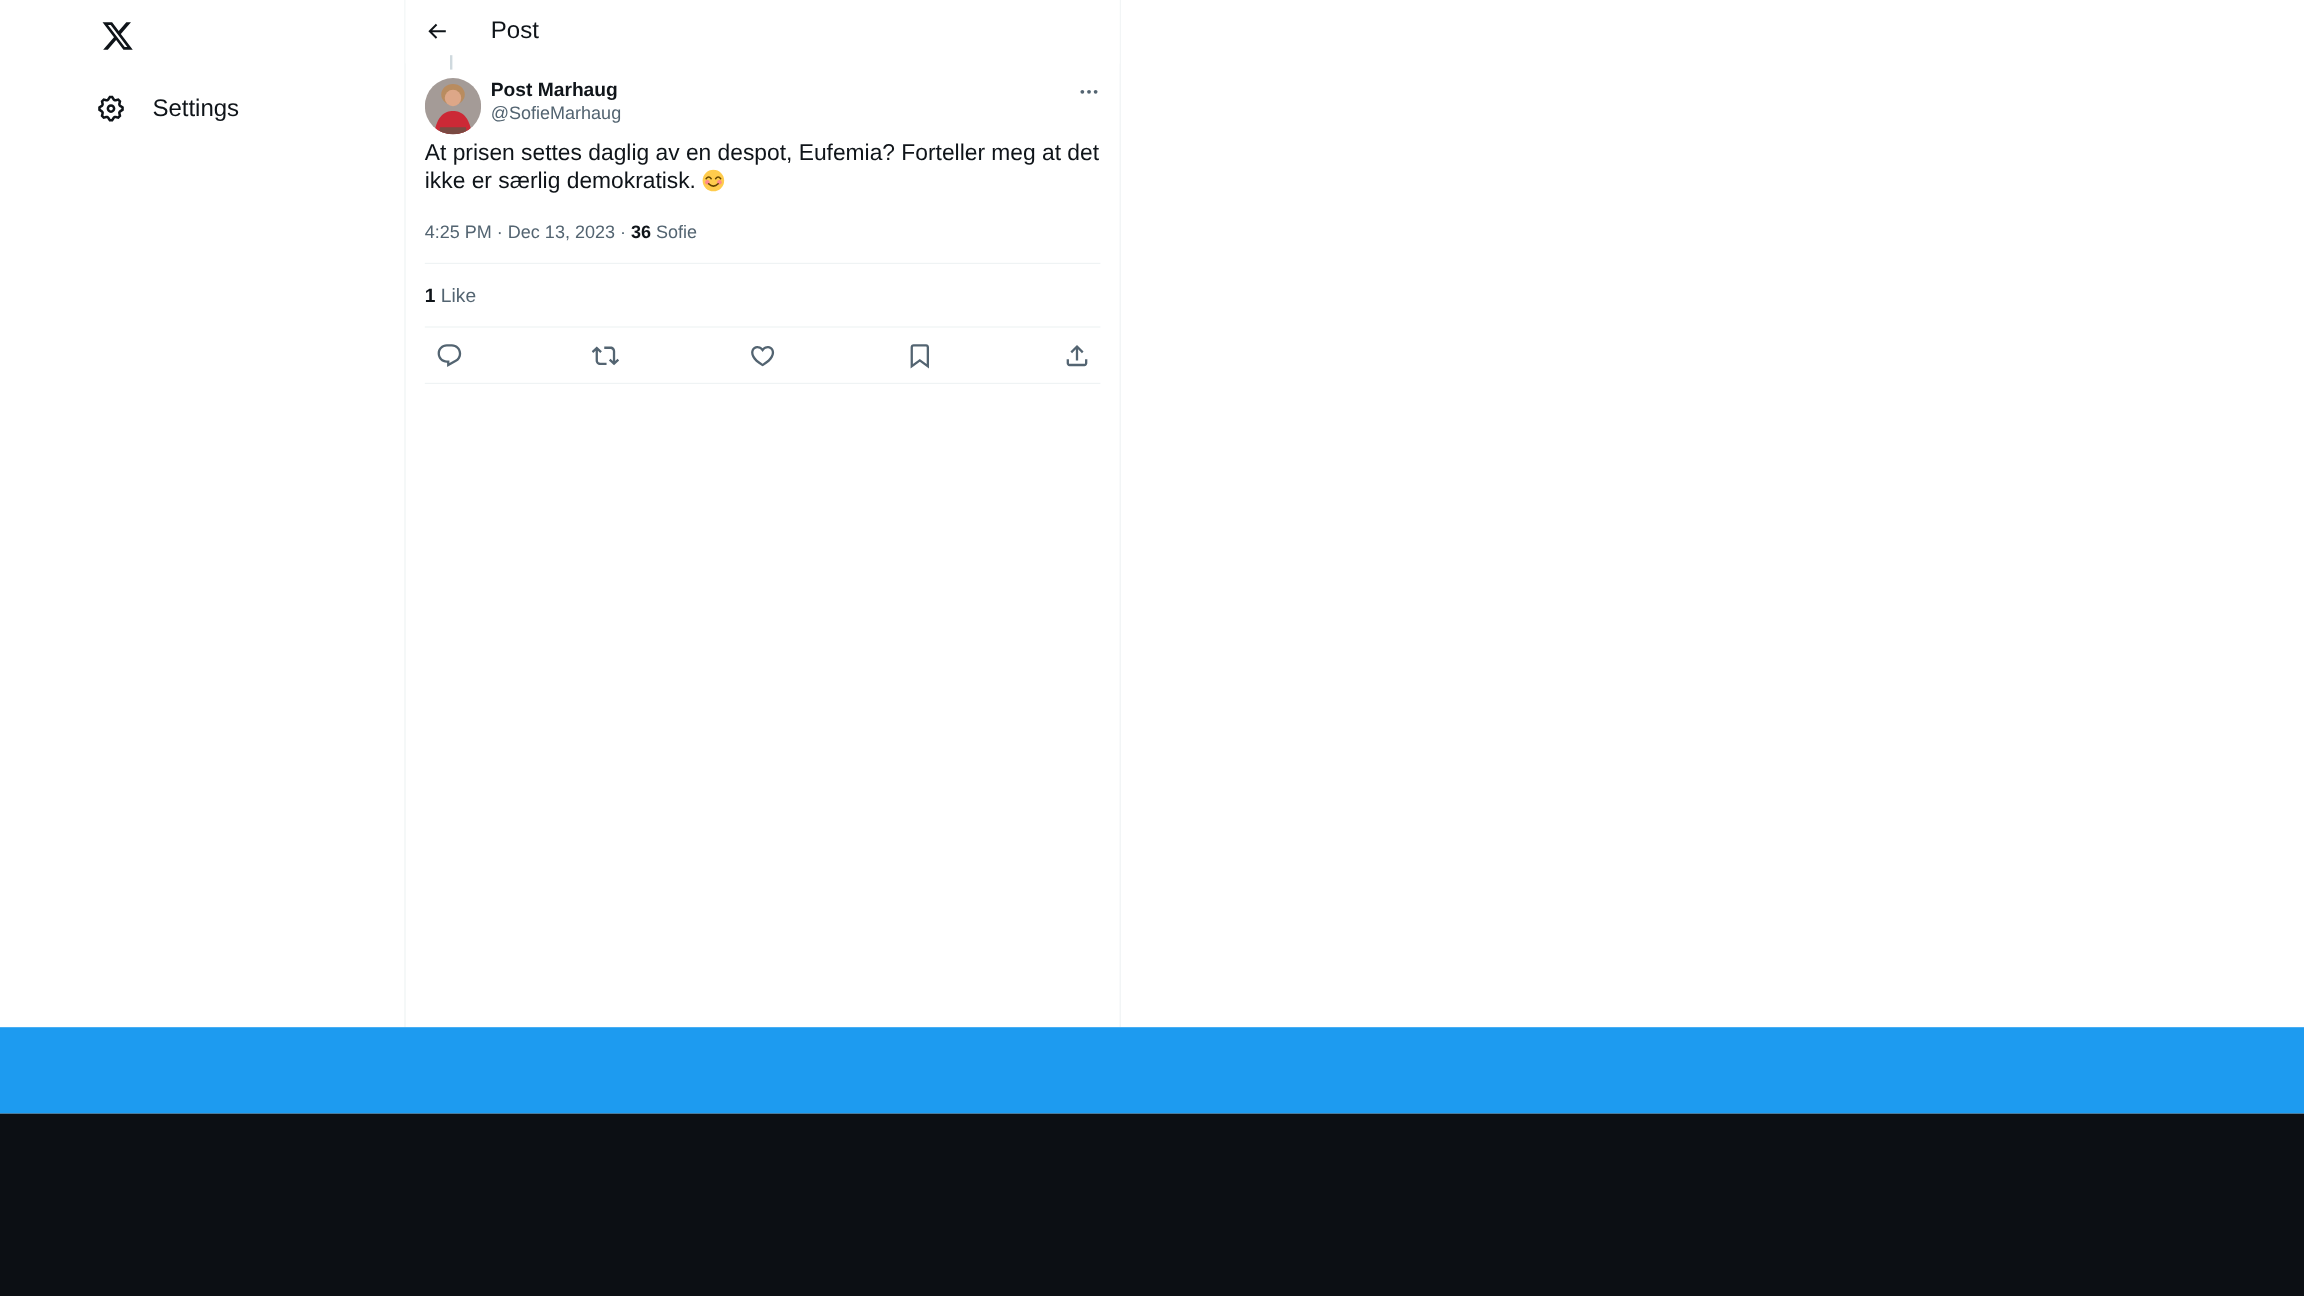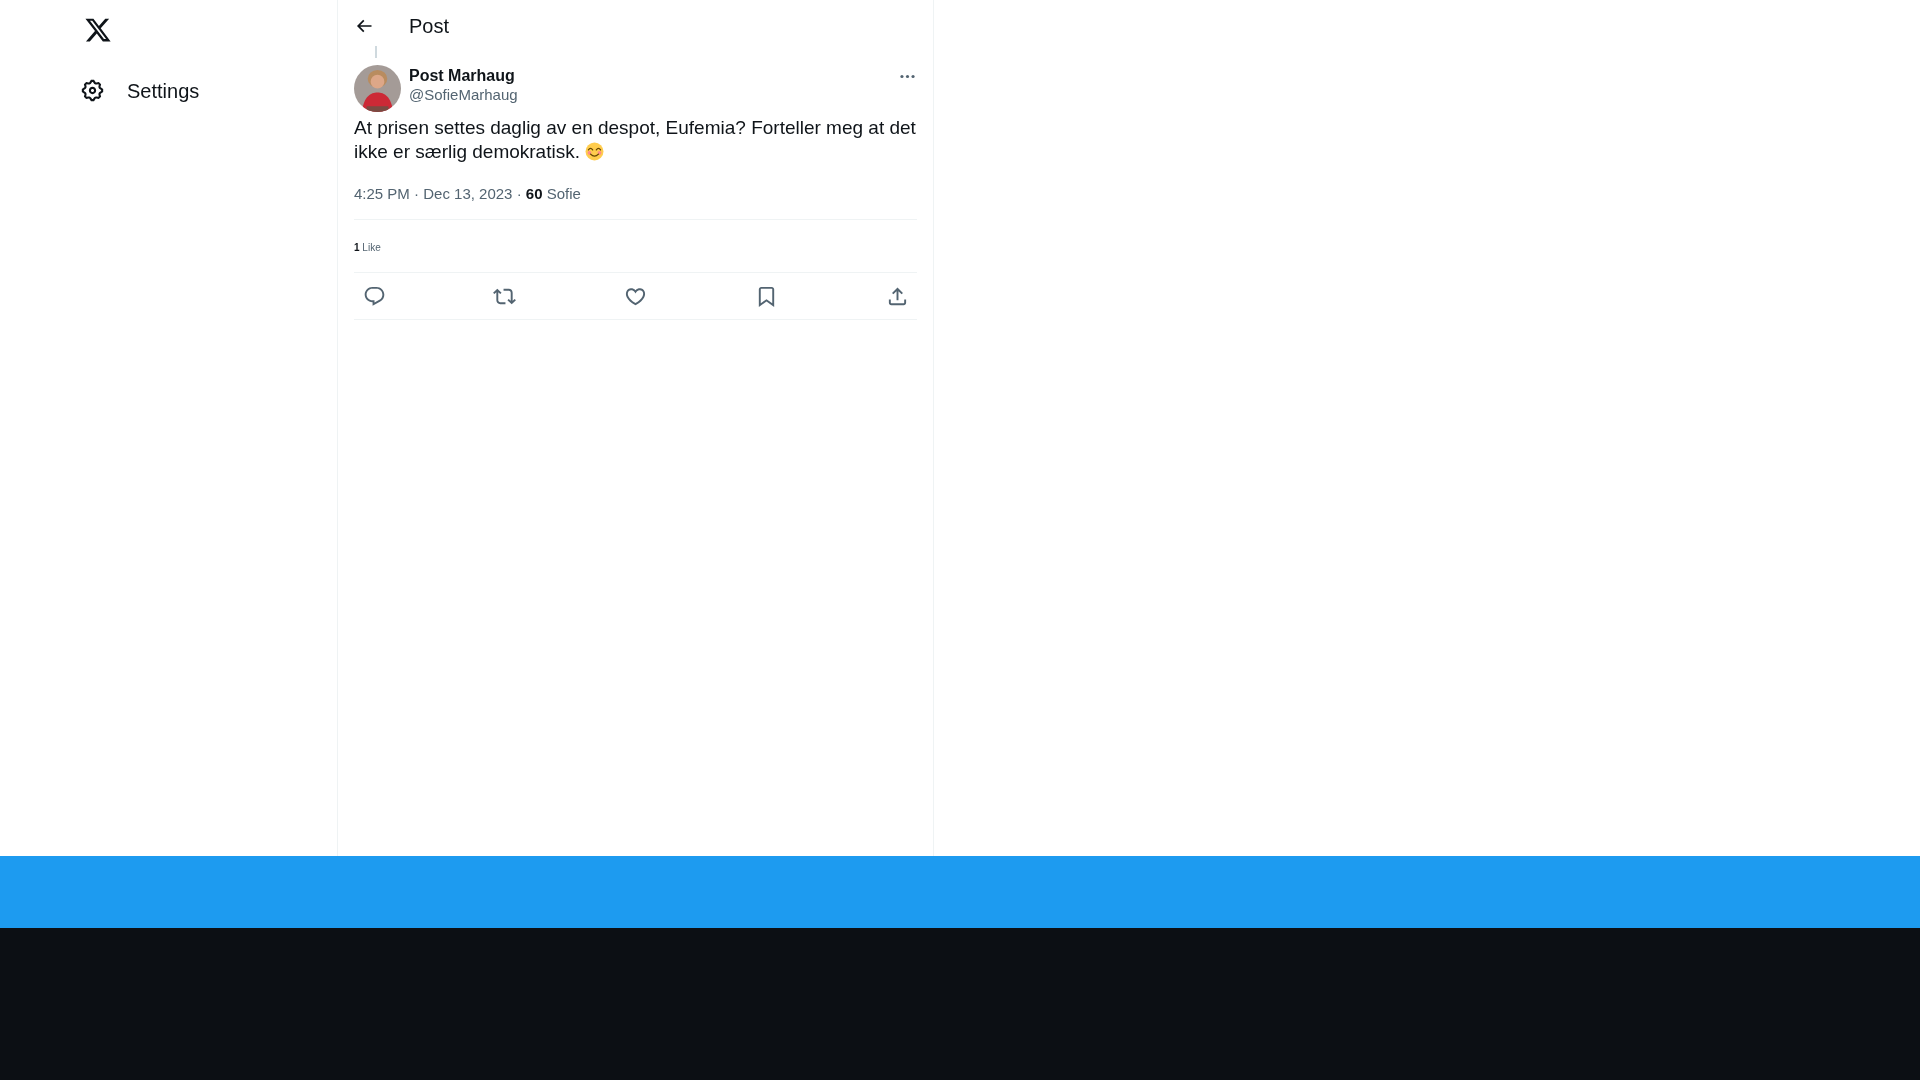--- a/index.html
+++ b/index.html
@@ -32,21 +32,21 @@
 
   .post-text { position:absolute; left:16px; top:116px; width:565px; font-size:19px; line-height:24px; color:#0f1419; }
   .emoji { display:inline-block; width:19px; height:19px; vertical-align:-3px; }
 
   .post-meta { position:absolute; left:16px; top:184px; font-size:15px; color:#536471; line-height:20px; }
   .post-meta b, .likes-row b { color:#0f1419; font-weight:700; }
 
   .rule { position:absolute; left:16px; right:16px; height:1px; background:#eff3f4; }
   .rule-1 { top:219px; } .rule-2 { top:272px; } .rule-3 { top:319px; }
 
-  .likes-row { position:absolute; left:16px; top:238px; font-size:10px; color:#536471; line-height:20px; cursor:pointer; }
+  .likes-row { position:absolute; left:16px; top:238px; font-size:16px; color:#536471; line-height:20px; cursor:pointer; }
 
   .actions-row { position:absolute; left:0; top:273px; width:100%; height:46px;
                  display:flex; align-items:center; justify-content:space-between; padding:0 19px; }
   .action-btn { width:34px; height:34px; display:flex; align-items:center; justify-content:center;
                 background:transparent; border:none; cursor:pointer; }
 
   
   .signup-banner { position:absolute; left:0; top:856px; width:1920px; height:72px; }
 
   
@@ -115,21 +115,21 @@
         <svg width="19" height="19" viewBox="0 0 36 36">
           <circle cx="18" cy="18" r="17" fill="#ffcc4d"></circle>
           <circle cx="8.5" cy="20.5" r="3.6" fill="#ff8a8a"></circle>
           <circle cx="27.5" cy="20.5" r="3.6" fill="#ff8a8a"></circle>
           <path d="M6.5 15 Q10.5 9.5 14.5 15" stroke="#664500" stroke-width="2.4" fill="none" stroke-linecap="round"></path>
           <path d="M21.5 15 Q25.5 9.5 29.5 15" stroke="#664500" stroke-width="2.4" fill="none" stroke-linecap="round"></path>
           <path d="M10.5 23 Q18 30.5 25.5 23" stroke="#664500" stroke-width="2.6" fill="none" stroke-linecap="round"></path>
         </svg>
       </span></p>
 
-    <div class="post-meta"><span>4:25 PM</span> <span>·</span> <span>Dec 13, 2023</span> <span>·</span> <b>60</b> <span>Sofie</span></div>
+    <div class="post-meta"><span>4:25 PM</span> <span>·</span> <span>Dec 13, 2023</span> <span>·</span> <b>36</b> <span>Sofie</span></div>
 
     <div class="rule rule-1"></div>
 
     <div class="likes-row"><b>1</b> <span>Like</span></div>
 
     <div class="rule rule-2"></div>
 
     <div class="actions-row">
       <button class="action-btn">
         <svg width="23" height="23" viewBox="0 0 24 24">

